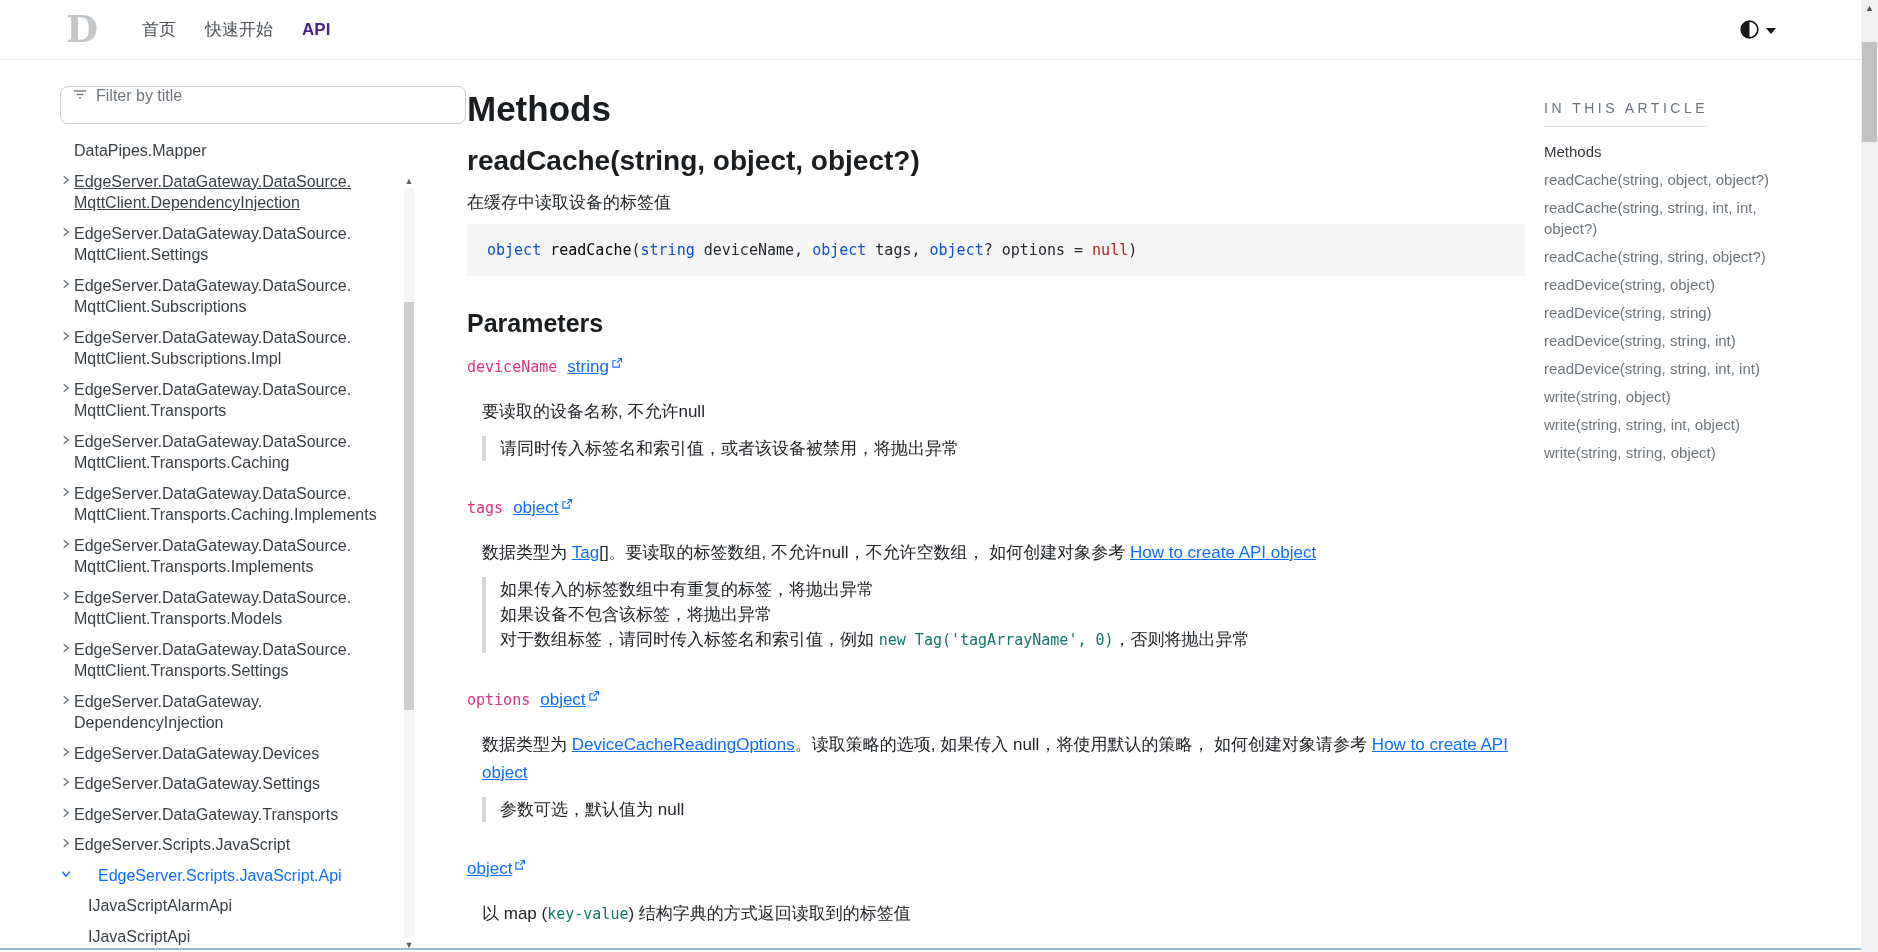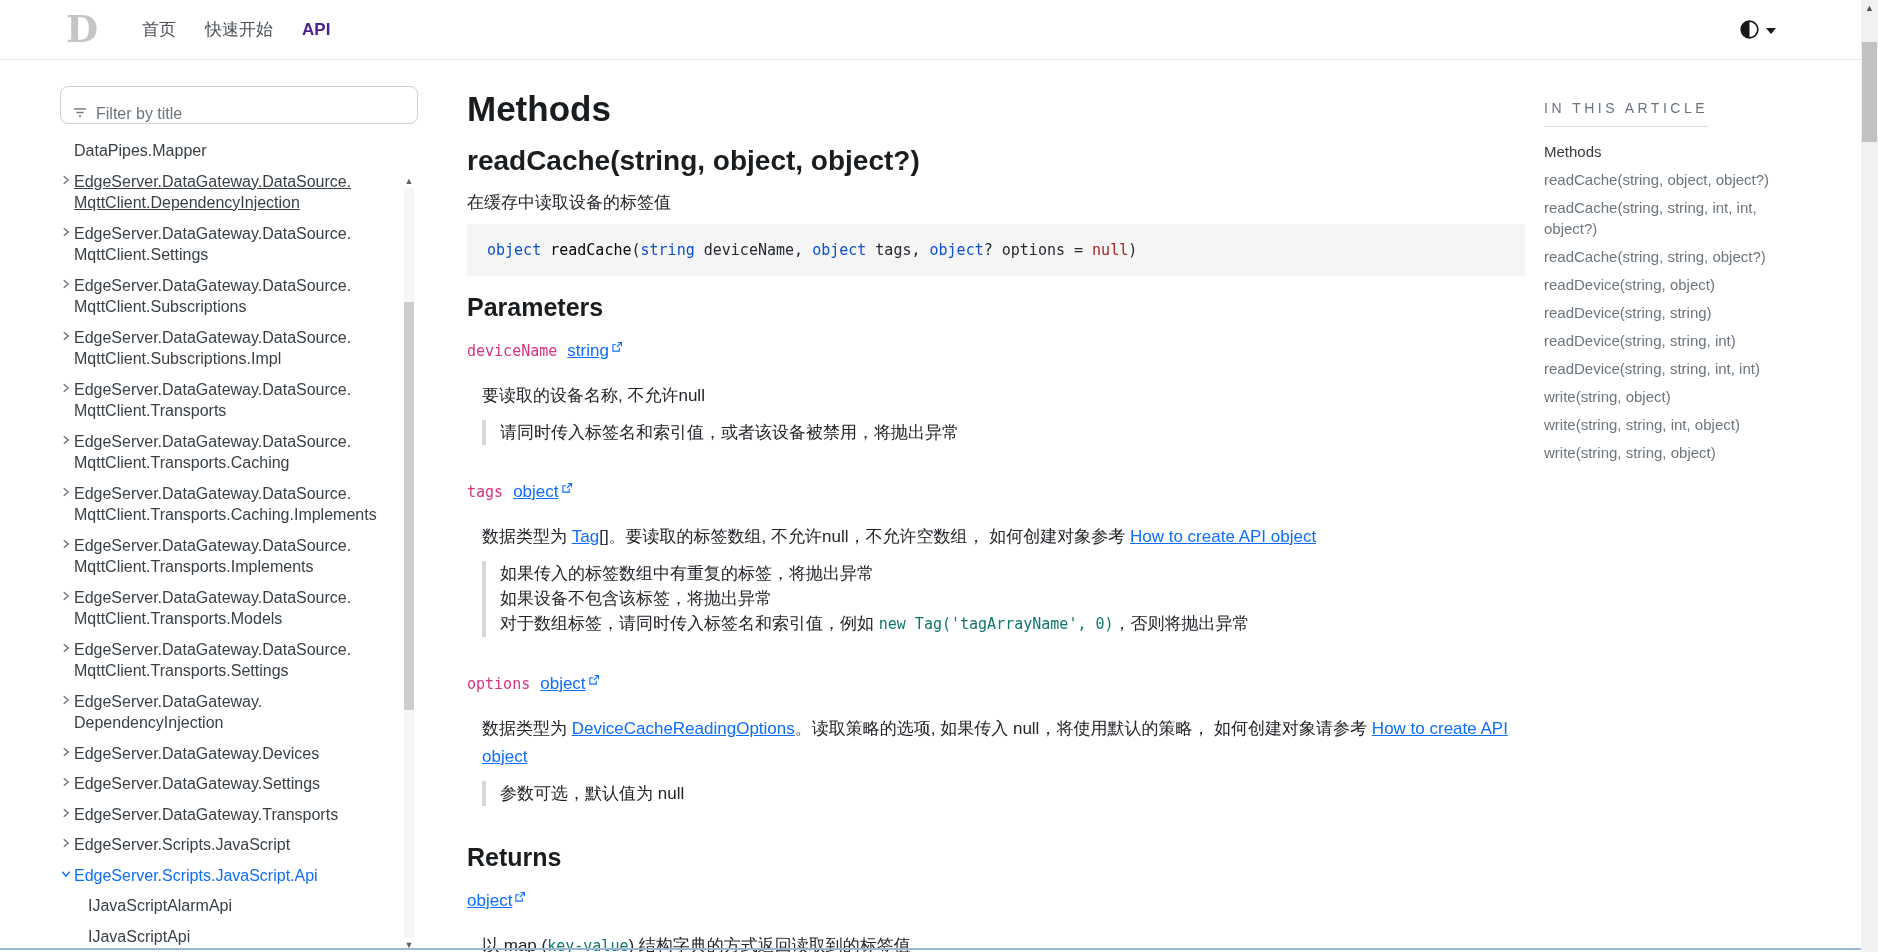--- a/index.html
+++ b/index.html
@@ -16,53 +16,53 @@
   .nav-link.active { color:#4c1d95; font-weight:700; }
   .theme-toggle { margin-left:auto; display:flex; align-items:center; gap:7px; cursor:pointer; padding-right:72px; }
   .theme-toggle svg { display:block; }
   .caret-down { width:0; height:0; border-left:5px solid transparent; border-right:5px solid transparent; border-top:6px solid #16181b; margin-top:2px; }
 
   
   .layout { display:flex; height:892px; }
 
   
   .sidebar { position:relative; width:438px; padding:26px 0 0 60px; flex:0 0 438px; }
-  .filter-box { width:358px; height:38px; border:1px solid #ccd0d4; border-radius:8px;
-    display:flex; align-items:flex-end; padding:0 12px; gap:9px; background:#fff; }
+  .filter-box { width:406px; height:38px; border:1px solid #ccd0d4; border-radius:8px;
+    display:flex; align-items:flex-start; padding:0 12px; gap:9px; background:#fff; }
   .filter-box input { border:none; outline:none; font-size:16px; color:#212529; flex:1;
     font-family:"Liberation Sans","DejaVu Sans",sans-serif; background:transparent; }
   .filter-box input::placeholder { color:#6c757d; }
   .tree { margin-top:16px; width:342px; height:810px; overflow:hidden; }
   .tree-item { display:flex; margin-bottom:9px; font-size:16px; line-height:21.5px; color:#383f45; cursor:pointer; }
   .tree-item .tw { flex:0 0 12px; margin-top:3px; margin-right:2px; color:#6a7178; }
   .tree-item .tw svg { display:block; }
   .tree-item.expanded .tw svg { transform:rotate(90deg); }
   .tree-item .lbl { overflow-wrap:break-word; word-break:break-word; max-width:328px; }
   .tree-item.leaf { padding-left:14px; }
   .tree-item.child { padding-left:28px; }
   .tree-item.underlined .lbl { text-decoration:underline; }
-  .tree-item.active { color:#0d6efd; }
+  .tree-item.active { color:#0d6efd;gap:24px; }
   .tree-item.active .tw { color:#0d6efd; }
 
   .side-scrollbar { position:absolute; top:114px; right:22px; width:14px; height:778px; }
   .side-scrollbar .arrow { position:absolute; left:0; width:14px; height:14px; color:#5b6166;
     font-size:9px; text-align:center; line-height:14px; }
   .side-scrollbar .arrow.up { top:0; } .side-scrollbar .arrow.down { bottom:0; }
   .side-scrollbar .track { position:absolute; top:14px; bottom:14px; left:2px; width:10px; background:#f6f6f6; }
   .side-scrollbar .thumb { position:absolute; left:2px; top:128px; width:10px; height:408px; background:#cdcdcd; }
 
   
   .content { width:1086px; flex:0 0 1086px; padding:28px 0 0 29px; color:#212529; }
   .content h1 { font-size:35px; line-height:42px; font-weight:600; color:#1a1d20; }
   .content h2 { margin-top:14px; font-size:28px; line-height:34px; font-weight:600; color:#1a1d20; }
   .summary { margin-top:12px; font-size:17px; line-height:26px; }
   .codeblock { margin-top:8px; background:#f5f5f5; padding:16px 20px; width:1058px;
     font-family:"DejaVu Sans Mono","Liberation Mono",monospace; font-size:15px; line-height:20px; white-space:pre; }
   .tok-keyword { color:#0a50d0; } .tok-title { color:#000000; } .tok-literal { color:#b22222; } .tok-plain { color:#24292f; }
-  .content h3 { margin-top:16px; font-size:25px; line-height:30px; font-weight:600; color:#1a1d20; }
+  .content h3 { margin-top:32px; font-size:25px; line-height:30px; font-weight:600; color:#1a1d20; }
   .params { margin-top:18px; }
   .param { margin-bottom:36px; }
   .param-sig { line-height:22px; }
   .param-name { font-family:"DejaVu Sans Mono","Liberation Mono",monospace; font-size:15px; color:#d63384; margin-right:10px; }
   .type-link { font-size:17px; color:#0d6efd; text-decoration:underline; cursor:pointer; }
   .type-link .ext { margin-left:2px; vertical-align:3px; }
   .param-desc { margin:20px 0 0 15px; font-size:17px; line-height:28px; max-width:1044px; }
   .inline-link { color:#0d6efd; text-decoration:underline; cursor:pointer; }
   .inline-code { font-family:"DejaVu Sans Mono","Liberation Mono",monospace; font-size:15px; color:#0f766e; }
   blockquote { margin:10px 0 0 15px; border-left:4px solid #d4d8dc; padding:0 0 0 14px; }
@@ -303,21 +303,20 @@
                   <path d="M11 9v4.5H2.5V5H7" fill="none" stroke="currentColor" stroke-width="1.5"></path>
                   <path d="M9 2h5v5" fill="none" stroke="currentColor" stroke-width="1.5"></path>
                   <path d="M14 2L7.8 8.2" fill="none" stroke="currentColor" stroke-width="1.5"></path>
                 </svg></a></div>
             <p class="param-desc"><span>数据类型为 </span><a class="inline-link">DeviceCacheReadingOptions</a><span>。读取策略的选项, 如果传入 null，将使用默认的策略， 如何创建对象请参考 </span><a class="inline-link">How to create API object</a></p>
             <blockquote>
               <p><span>参数可选，默认值为 null</span></p>
             </blockquote>
           </div>
         </div>
-      <h3>Returns</h3>
       <div id="returns">
           <div class="return-sig"><a class="type-link">object<svg class="ext" width="12" height="12" viewBox="0 0 16 16">
                 <path d="M11 9v4.5H2.5V5H7" fill="none" stroke="currentColor" stroke-width="1.5"></path>
                 <path d="M9 2h5v5" fill="none" stroke="currentColor" stroke-width="1.5"></path>
                 <path d="M14 2L7.8 8.2" fill="none" stroke="currentColor" stroke-width="1.5"></path>
               </svg></a></div>
           <p class="param-desc"><span>以 map (</span><code class="inline-code">key-value</code><span>) 结构字典的方式返回读取到的标签值</span></p>
         </div>
     </main>
 

